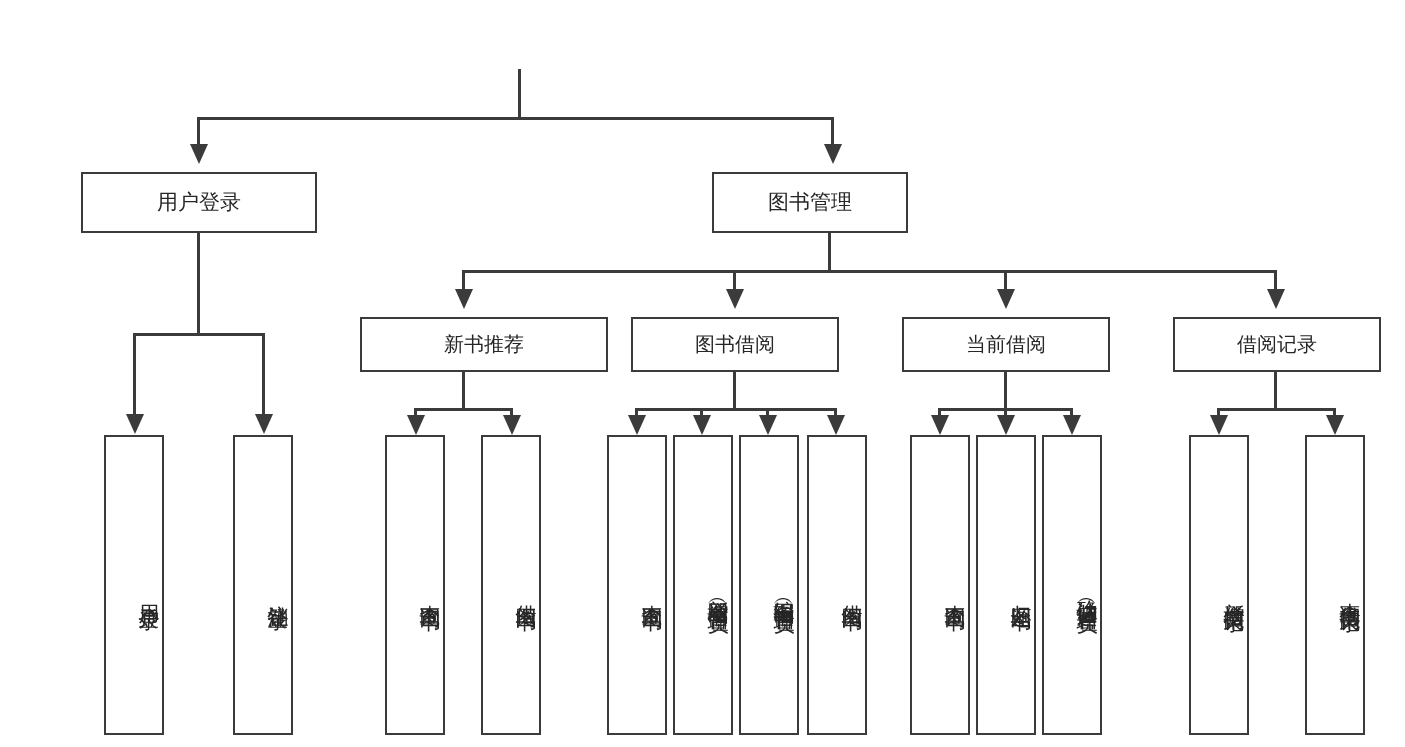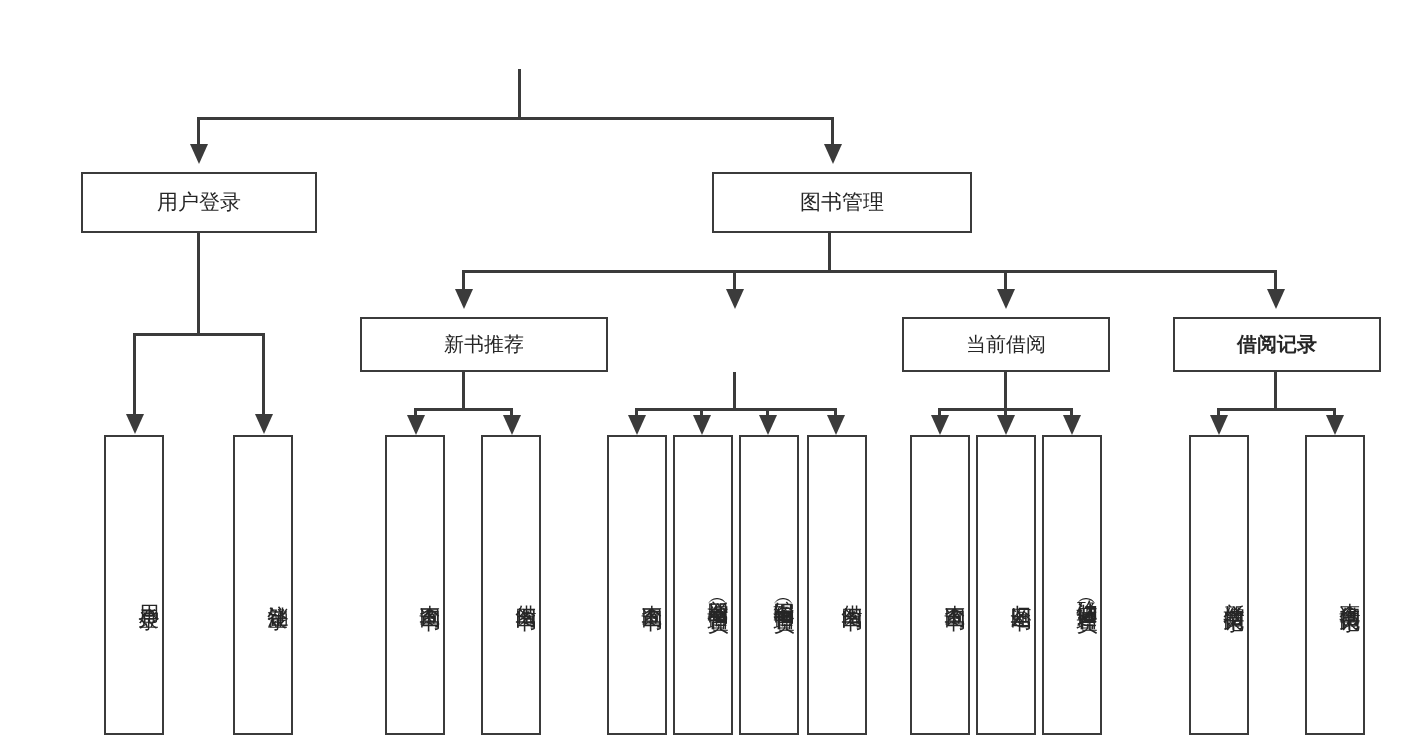--- a/index.html
+++ b/index.html
@@ -93,21 +93,21 @@
 
   <div class="vline" style="left:197px; top:117px; width:3px; height:28px;"></div>
   <div class="arrow" style="left:190px; top:144px;"></div>
   <div class="vline" style="left:831px; top:117px; width:3px; height:28px;"></div>
   <div class="arrow" style="left:824px; top:144px;"></div>
 
   <div class="node lvl2" style="left:81px; top:172px; width:236px; height:61px;">
     <span>用户登录</span>
   </div>
 
-  <div class="node lvl2" style="left:712px; top:172px; width:260px; height:61px;">
+  <div class="node lvl2" style="left:712px; top:172px; width:196px; height:61px;">
     <span>图书管理</span>
   </div>
 
   <div class="vline" style="left:197px; top:233px; width:3px; height:102px;"></div>
   <div class="hline" style="left:133px; top:333px; width:131px; height:3px;"></div>
   <div class="vline" style="left:133px; top:333px; width:3px; height:82px;"></div>
   <div class="arrow" style="left:126px; top:414px;"></div>
   <div class="vline" style="left:262px; top:333px; width:3px; height:82px;"></div>
   <div class="arrow" style="left:255px; top:414px;"></div>
 
@@ -118,24 +118,27 @@
   <div class="vline" style="left:733px; top:270px; width:3px; height:20px;"></div>
   <div class="arrow" style="left:726px; top:289px;"></div>
   <div class="vline" style="left:1004px; top:270px; width:3px; height:20px;"></div>
   <div class="arrow" style="left:997px; top:289px;"></div>
   <div class="vline" style="left:1274px; top:270px; width:3px; height:20px;"></div>
   <div class="arrow" style="left:1267px; top:289px;"></div>
 
   <div class="node lvl3" style="left:360px; top:317px; width:248px; height:55px;">
     <span>新书推荐</span>
   </div>
+  <div class="node lvl3" style="left:631px; top:317px; width:208px; height:55px;">
+    <span>图书借阅</span>
+  </div>
   <div class="node lvl3" style="left:902px; top:317px; width:208px; height:55px;">
     <span>当前借阅</span>
   </div>
-  <div class="node lvl3" style="left:1173px; top:317px; width:208px; height:55px;font-weight:bold;">
+  <div class="node lvl3" style="left:1173px; top:317px; width:208px; height:55px;">
     <span>借阅记录</span>
   </div>
 
   <div class="vline" style="left:462px; top:372px; width:3px; height:38px;"></div>
   <div class="hline" style="left:414px; top:408px; width:99px; height:3px;"></div>
   <div class="vline" style="left:414px; top:408px; width:3px; height:8px;"></div>
   <div class="arrow" style="left:407px; top:415px;"></div>
   <div class="vline" style="left:510px; top:408px; width:3px; height:8px;"></div>
   <div class="arrow" style="left:503px; top:415px;"></div>
 

